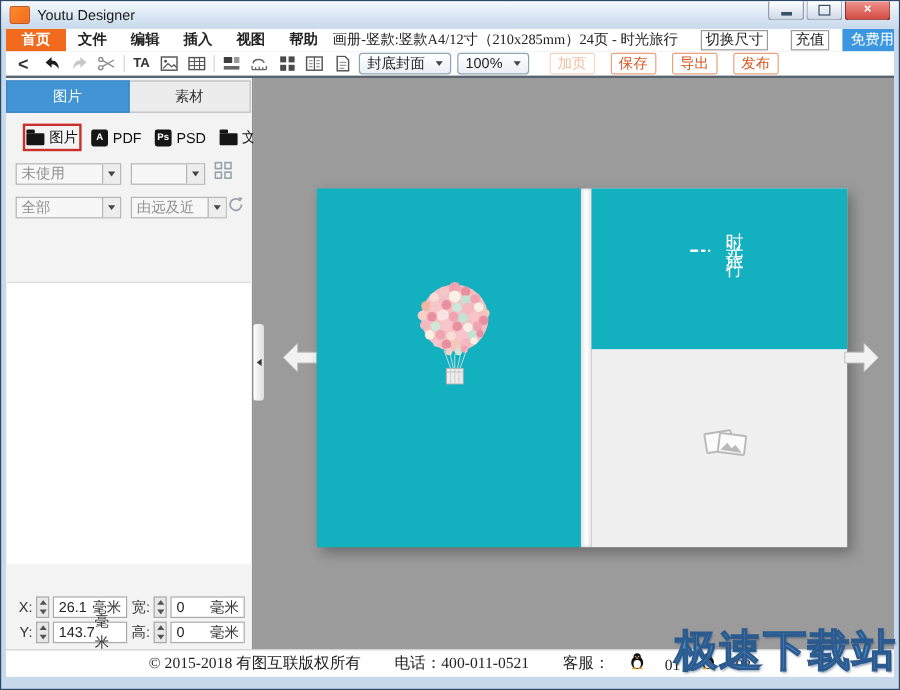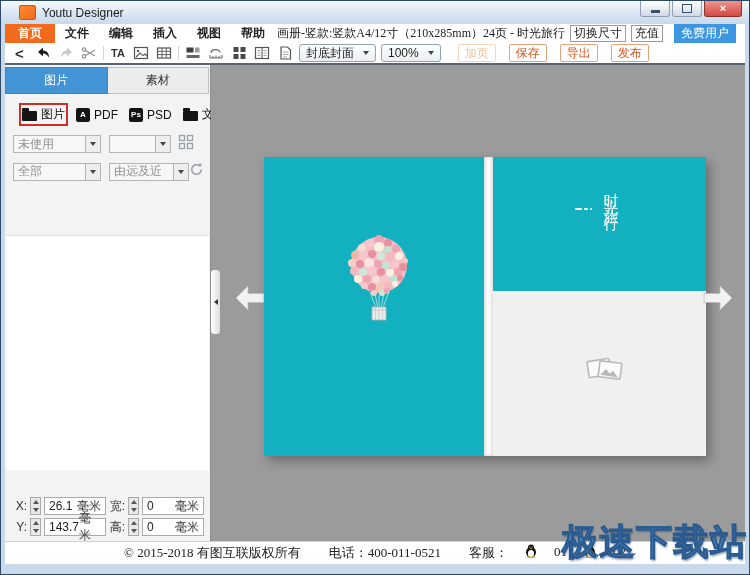--- a/index.html
+++ b/index.html
@@ -1,31 +1,31 @@
 <!DOCTYPE html>
 <html><head>
 <meta charset="utf-8">
 <style>
   html,body{margin:0;padding:0;background:#fff;font-family:"Liberation Sans","DejaVu Sans",sans-serif;}
   .window{position:relative;width:750px;height:575px;background:#c8d9ec;border:1px solid #2c4a68;box-sizing:border-box;overflow:hidden;}
   
-  .titlebar{position:absolute;left:0;top:0;right:0;height:23px;background:linear-gradient(#f6fafd,#d9e6f3 55%,#c8d9ec);display:flex;align-items:center;padding-left:18px;}
+  .titlebar{position:absolute;left:0;top:0;right:0;height:23px;background:linear-gradient(#f6fafd,#d9e6f3 55%,#c8d9ec);display:flex;align-items:center;padding-left:7px;}
   .app-icon{width:15px;height:13px;background:linear-gradient(135deg,#ff8a2a,#f26a1d);border-radius:2px;border:1px solid #c9571a;}
   .app-title{font-size:12px;color:#1b1b1b;margin-left:6px;}
   .win-controls{position:absolute;right:7px;top:0;display:flex;}
   .win-btn{width:28px;height:15px;border:1px solid #8fa0b5;border-top:none;border-radius:0 0 3px 3px;background:linear-gradient(#ffffff,#cfd9e6);margin-left:2px;display:flex;align-items:center;justify-content:center;}
   .win-btn.close{width:36px;background:linear-gradient(#f0948d,#d14b42);border-color:#8c2f28;color:#fff;font-size:11px;font-weight:bold;line-height:13px;}
   .min-glyph{width:9px;height:3px;background:#39506b;margin-top:6px;}
   .max-glyph{width:8px;height:7px;border:1px solid #39506b;}
   
   .menubar{position:absolute;left:4px;right:4px;top:23px;height:19px;background:#fff;display:flex;align-items:center;font-size:12px;color:#222;overflow:hidden;white-space:nowrap;}
   .menu-home{background:#f26a1d;color:#fff;height:100%;display:flex;align-items:center;padding:0 13px;font-weight:bold;flex:none;}
   .menu-item{padding:0 10px;flex:none;font-weight:bold;}
   .doc-title{font-family:"Liberation Serif","DejaVu Serif",serif;margin-left:2px;flex:none;}
-  .mini-btn{border:1px solid #9b9b9b;padding:0 3px;margin-left:5px;height:15px;line-height:15px;flex:none;background:#fff;}
+  .mini-btn{border:1px solid #9b9b9b;padding:0 3px;margin-left:19px;height:15px;line-height:15px;flex:none;background:#fff;}
   .free-user{background:#3d97e0;color:#fff;padding:1px 7px;margin-left:11px;flex:none;}
   
   .toolbar{position:absolute;left:4px;right:4px;top:42px;height:20px;background:#fff;border-bottom:2px solid #58646f;display:flex;align-items:center;gap:5px;padding-left:10px;}
   .back{font-size:15px;font-weight:bold;color:#333;width:14px;flex:none;}
   .tool-select{display:flex;border:1px solid #999;height:16px;margin-right:4px;flex:none;}
   .tool-select .txt{width:94px;font-size:12px;padding:0 4px;line-height:16px;background:#fff;color:#333;}
   .tool-select .dd{width:15px;background:#e9e9e9;border-left:1px solid #999;display:flex;align-items:center;justify-content:center;}
   .caret{width:0;height:0;border-left:3px solid transparent;border-right:3px solid transparent;border-top:4px solid #444;}
   .tb-icon{width:18px;height:16px;display:flex;align-items:center;justify-content:center;flex:none;}
   .ta-glyph{font-size:11px;font-weight:bold;color:#333;}
@@ -70,21 +70,21 @@
   .page-right .topblock{position:absolute;left:0;top:0;right:0;height:134px;background:#13b0bf;}
   .cover-title{position:absolute;left:108px;top:24px;writing-mode:vertical-rl;text-orientation:upright;color:#fff;font-size:15px;letter-spacing:8px;font-family:"Liberation Serif","DejaVu Serif",serif;}
   .deco-mark{position:absolute;left:82px;top:51px;display:flex;align-items:center;gap:2px;}
   .deco-mark i{display:block;height:2px;background:#fff;border-radius:1px;}
   .nav-left{position:absolute;left:24px;top:220px;}
   .nav-right{position:absolute;right:12px;top:220px;}
   .placeholder{position:absolute;left:92px;top:196px;}
   .balloon{position:absolute;left:80px;top:77px;}
   
   .statusbar{position:absolute;left:4px;right:4px;bottom:10px;height:22px;background:#fff;border-top:1px solid #cfcfcf;display:flex;align-items:center;justify-content:center;gap:28px;font-family:"Liberation Serif","DejaVu Serif",serif;font-size:13px;color:#222;}
-  .svc{display:flex;align-items:flex-start;gap:17px;}
+  .svc{display:flex;align-items:flex-end;gap:17px;}
   .watermark{position:absolute;right:2px;bottom:7px;font-size:36px;font-weight:bold;color:#4d87c3;-webkit-text-stroke:1px #2a5a8e;text-shadow:1px 2px 2px rgba(20,50,90,.45);letter-spacing:1px;z-index:60;font-family:"Liberation Sans","DejaVu Sans",sans-serif;}
 </style>
 </head>
 <body>
 
 <div class="window">
 
   <div class="titlebar">
     <div class="app-icon"></div>
     <div class="app-title">Youtu Designer</div>

